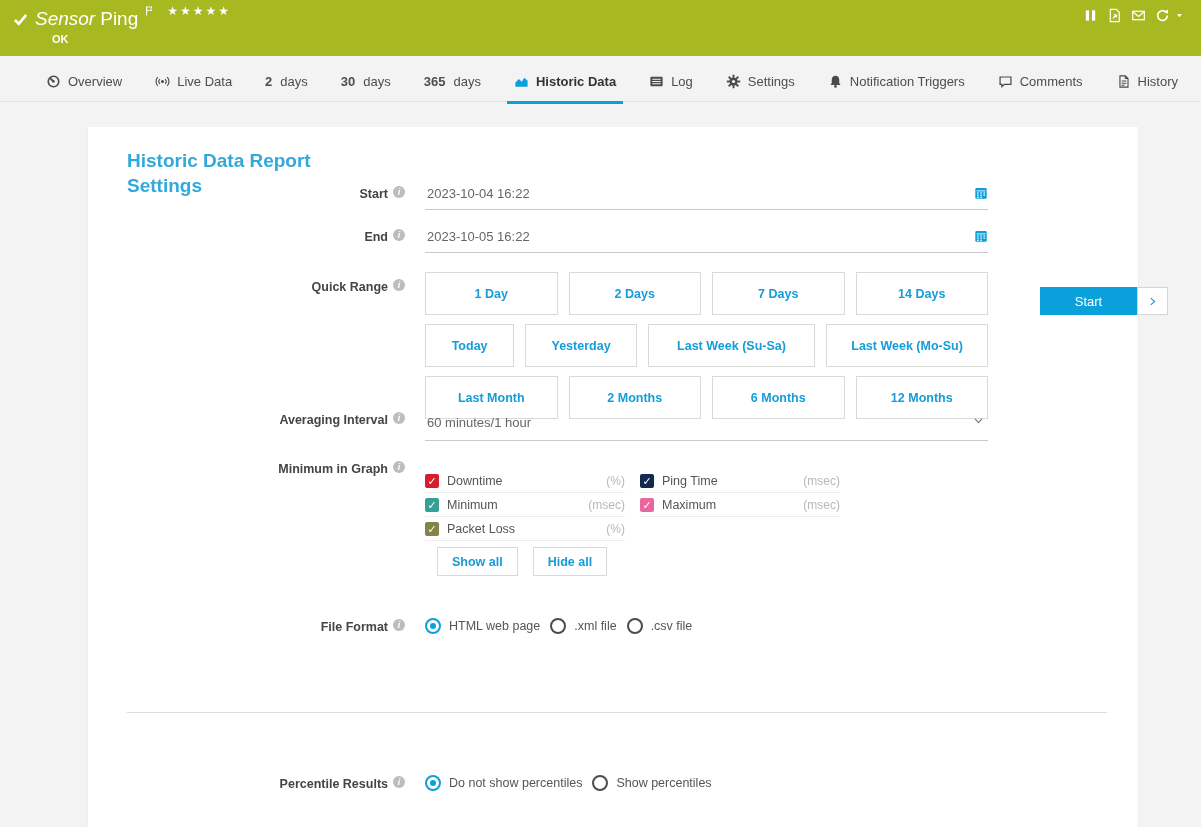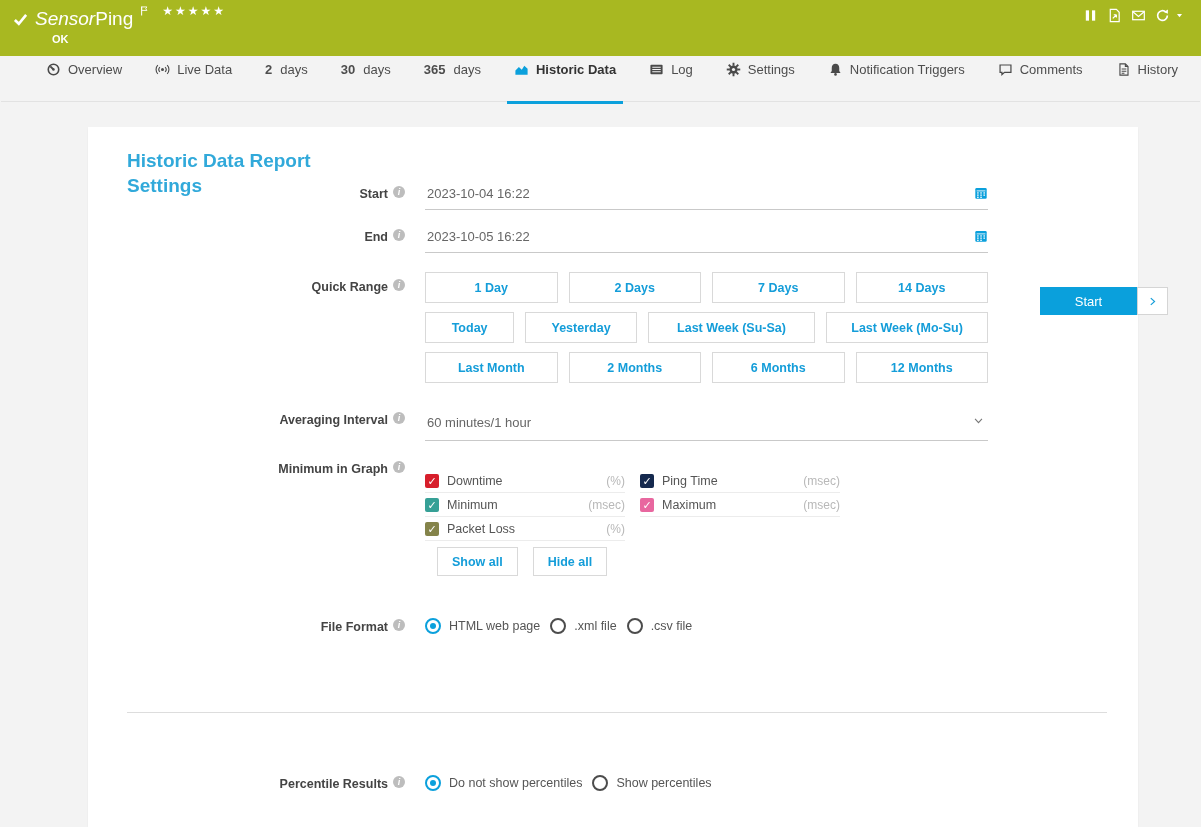--- a/index.html
+++ b/index.html
@@ -10,33 +10,33 @@
     overflow: hidden;
     position: relative;
   }
   .icn svg, .action svg { display:block; }
 
   
   .green-header { height:56px; background:#a8b821; position:relative; color:#fff; }
   .gh-left { position:absolute; left:13px; top:7px; display:flex; align-items:flex-start; }
   .gh-check { margin-top:5px; margin-right:7px; }
   .gh-title { font-size:19px; line-height:24px; white-space:nowrap; }
-  .gh-title .prefix { font-style:italic; }
+  .gh-title .prefix { font-style:italic; margin-right:5px; }
   .gh-flag { margin-left:6px; margin-top:-2px; cursor:pointer; }
   .gh-stars { font-size:12px; letter-spacing:2px; margin-left:11px; margin-top:-3px; cursor:pointer; }
   .gh-status { position:absolute; left:52px; top:33px; font-size:11px; font-weight:bold; }
   .gh-actions { position:absolute; right:17px; top:8px; display:flex; align-items:center; gap:9px; }
   .gh-actions .action { cursor:pointer; display:flex; align-items:center; }
   .gh-actions .action.caret { margin-left:-4px; }
 
   
   .tabbar-wrap { margin-top:6px; }
   .tabbar { display:flex; align-items:center; gap:33px; height:40px; padding-left:45px;
             border-bottom:1px solid #e2e2e2; margin:0 1px; }
-  .tab { display:flex; align-items:flex-start; gap:7px; height:40px; font-size:13px; color:#4d4d4d;
+  .tab { display:flex; align-items:center; gap:7px; height:40px; font-size:13px; color:#4d4d4d;
          cursor:pointer; position:relative; white-space:nowrap; }
   .tab .icn { color:#4a4a4a; display:flex; }
   .tab .icn.c-blue { color:#0ba0dc; }
   .tab.active { font-weight:bold; color:#333; }
   .tab.active::after { content:''; position:absolute; left:-7px; right:-7px; bottom:-2px; height:3px; background:#0ba0dc; }
   .tab-num { font-weight:bold; margin-right:1px; }
 
   
   .card { position:absolute; left:88px; top:127px; width:1050px; height:700px; background:#fff;
           box-shadow:0 1px 2px rgba(0,0,0,0.05); }
@@ -51,21 +51,21 @@
   .info { width:12px; height:12px; min-width:12px; border-radius:50%; background:#bdbdbd; color:#fff;
           font-size:9px; line-height:12px; text-align:center; font-style:italic; font-weight:bold;
           margin-top:-1px; cursor:pointer; }
   .row-ctrl { margin-left:20px; width:563px; position:relative; }
 
   .dt-value { font-size:13px; color:#666; padding:1px 0 8px 2px; border-bottom:1px solid #c9c9c9; cursor:text; }
   .dt-cal { position:absolute; right:0; top:1px; color:#0ba0dc; cursor:pointer; }
 
   .qr-row { display:flex; gap:11px; margin-bottom:9px; }
   .btn { background:#fff; border:1px solid #d9d9d9; color:#149dd9; font-weight:bold; font-size:12.5px;
-         font-family:"Liberation Sans",sans-serif; height:31px; cursor:pointer; }
+         font-family:"Liberation Sans",sans-serif; height:43px; cursor:pointer; }
   .qr-btn { flex:1; }
   .qr-row2 .qr-btn:nth-child(1){ flex:0.66; }
   .qr-row2 .qr-btn:nth-child(2){ flex:0.83; }
   .qr-row2 .qr-btn:nth-child(3){ flex:1.25; }
   .qr-row2 .qr-btn:nth-child(4){ flex:1.21; }
 
   .select-line { position:relative; border-bottom:1px solid #c9c9c9; padding:2px 0 9px 2px; cursor:pointer; }
   .select-value { font-size:13px; color:#666; }
   .select-caret { position:absolute; right:4px; top:4px; color:#777; }
 

